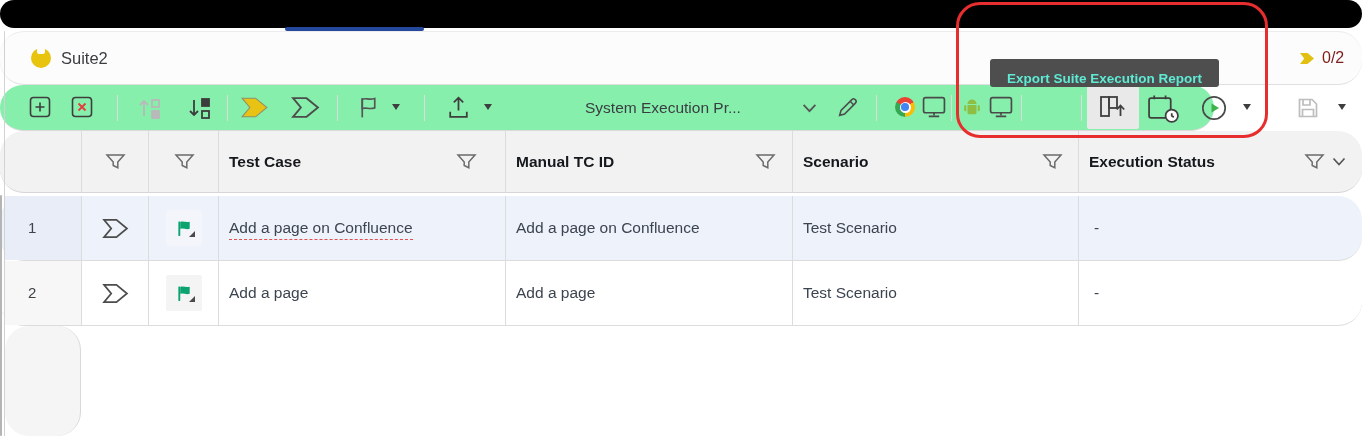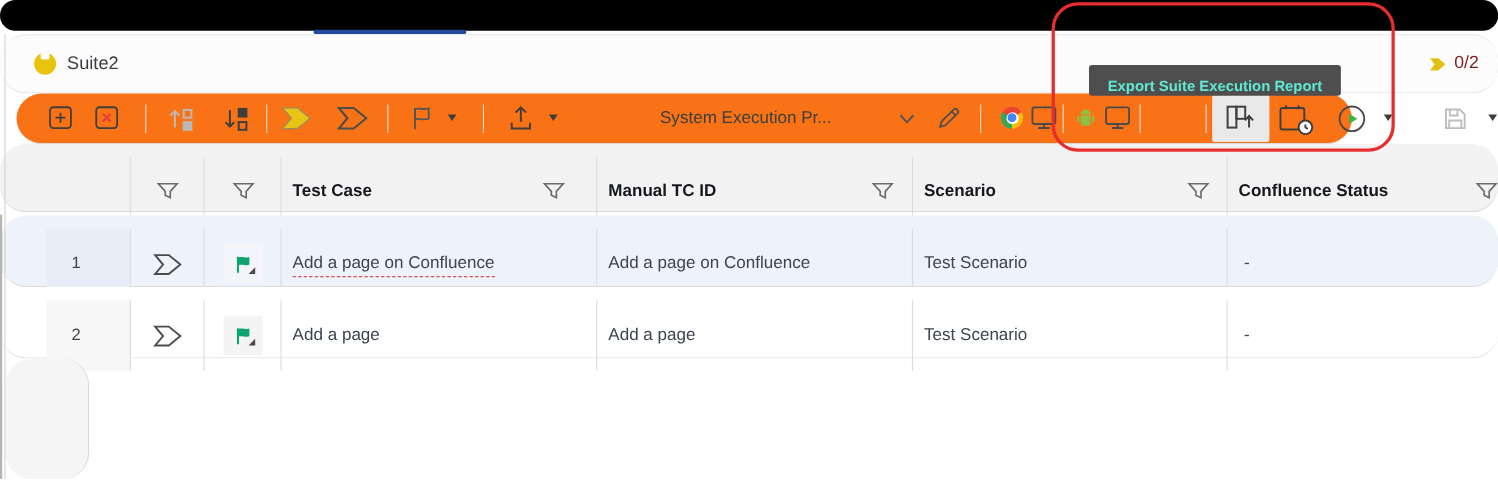--- a/index.html
+++ b/index.html
@@ -10,37 +10,37 @@
   .topbar{left:0;top:0;width:1362px;height:28px;background:#000;}
   .tab-accent{left:285px;top:27px;width:139px;height:4px;background:#24489b;}
   
   .suite-header{left:0;top:31px;width:1362px;height:54px;background:#fcfcfc;
       border-top:1px solid #ececec;border-bottom:1px solid #e0e0e0;box-sizing:border-box;}
   .suite-icon{left:31px;top:16px;width:20px;height:20px;border-radius:50%;background:#e8c40e;}
   .suite-icon .notch{position:absolute;left:6px;top:0;width:8px;height:6px;background:#fcfcfc;border-radius:0 0 2px 2px;}
   .suite-title{left:61px;top:0;height:52px;line-height:52px;font-size:16.5px;color:#3a3d42;}
   .progress-text{left:1322px;top:0;height:52px;line-height:52px;font-size:16px;color:#7f1d1d;}
   
-  .toolbar{left:0;top:85px;width:1214px;height:46px;background:#f97316;
-      border-bottom:1px solid #d9d9d9;box-sizing:border-box;margin-left:15px;}
+  .toolbar{left:0;top:85px;width:1214px;height:46px;background:#86efac;
+      border-bottom:1px solid #d9d9d9;box-sizing:border-box;}
   .tb{position:absolute;display:flex;align-items:center;justify-content:center;cursor:pointer;}
   .tdiv{position:absolute;top:10px;width:1px;height:26px;background:#dcdcdc;}
   .caret{position:absolute;width:0;height:0;border-left:4.5px solid transparent;
       border-right:4.5px solid transparent;border-top:6px solid #3e3e3e;}
   .profile-text{position:absolute;left:585px;top:0;height:45px;line-height:45px;
       font-size:15.5px;color:#3a3d42;cursor:pointer;}
   .export-hl{position:absolute;left:1087px;top:1px;width:52px;height:43px;background:#e9e9e9;border-radius:2px;}
   .chrome{width:20px;height:20px;border-radius:50%;position:relative;
       background:conic-gradient(from -60deg,#ea4335 0 120deg,#fbbc05 0 240deg,#34a853 0 360deg);}
   .chrome::before{content:"";position:absolute;inset:4.5px;background:#fff;border-radius:50%;}
   .chrome::after{content:"";position:absolute;inset:6.2px;background:#4285f4;border-radius:50%;}
   
   .thead{left:0;top:131px;width:1362px;height:62px;background:#f2f2f2;
       border-bottom:1px solid #d6d6d6;box-sizing:border-box;}
-  .cell{position:absolute;top:12px;height:100%;box-sizing:border-box;border-left:1px solid #dcdcdc;margin-left:37px;}
+  .cell{position:absolute;top:0;height:100%;box-sizing:border-box;border-left:1px solid #dcdcdc;}
   .cell.first{border-left:none;}
   .hlabel{font-weight:bold;font-size:15.5px;color:#15181d;line-height:61px;padding-left:10px;white-space:nowrap;}
   .row{left:0;width:1362px;height:65px;box-sizing:border-box;border-bottom:1px solid #dcdcdc;}
   .rtext{font-size:15.5px;color:#3c4450;line-height:63px;padding-left:10px;white-space:nowrap;}
   .numtext{font-size:15px;color:#3f434a;line-height:63px;padding-left:23px;}
   .flagbtn{position:absolute;left:17px;top:14px;width:36px;height:36px;border-radius:2px;
       display:flex;align-items:center;justify-content:center;}
   .flag-corner{position:absolute;right:7px;bottom:9px;width:0;height:0;
       border-left:6px solid transparent;border-bottom:6px solid #4a4a4a;}
   .dashed-under{border-bottom:1px dashed #e05050;padding-bottom:3px;}
@@ -239,21 +239,21 @@
     </div>
     <div class="cell" style="left:792px;width:286px;">
       <div class="hlabel">Scenario</div>
       <span class="tb" style="left:249px;top:21px;">
         <svg width="21" height="19" viewBox="0 0 21 18" fill="none" stroke="#6b6b6b" stroke-width="1.5">
           <path d="M2 2.5 H19 L12.8 9.5 V15.2 L8.2 13 V9.5 Z"></path>
           </svg>
         </span>
     </div>
     <div class="cell" style="left:1078px;width:284px;">
-      <div class="hlabel">Confluence Status</div>
+      <div class="hlabel">Execution Status</div>
       <span class="tb" style="left:225px;top:21px;">
         <svg width="21" height="19" viewBox="0 0 21 18" fill="none" stroke="#6b6b6b" stroke-width="1.5">
           <path d="M2 2.5 H19 L12.8 9.5 V15.2 L8.2 13 V9.5 Z"></path>
           </svg>
         </span>
       <span class="tb" style="left:253px;top:26px;">
         <svg width="14" height="9" viewBox="0 0 14 9" fill="none" stroke="#555" stroke-width="1.7">
             <path d="M1.5 1.5 L7 7.5 L12.5 1.5"></path>
           </svg>
         </span>

